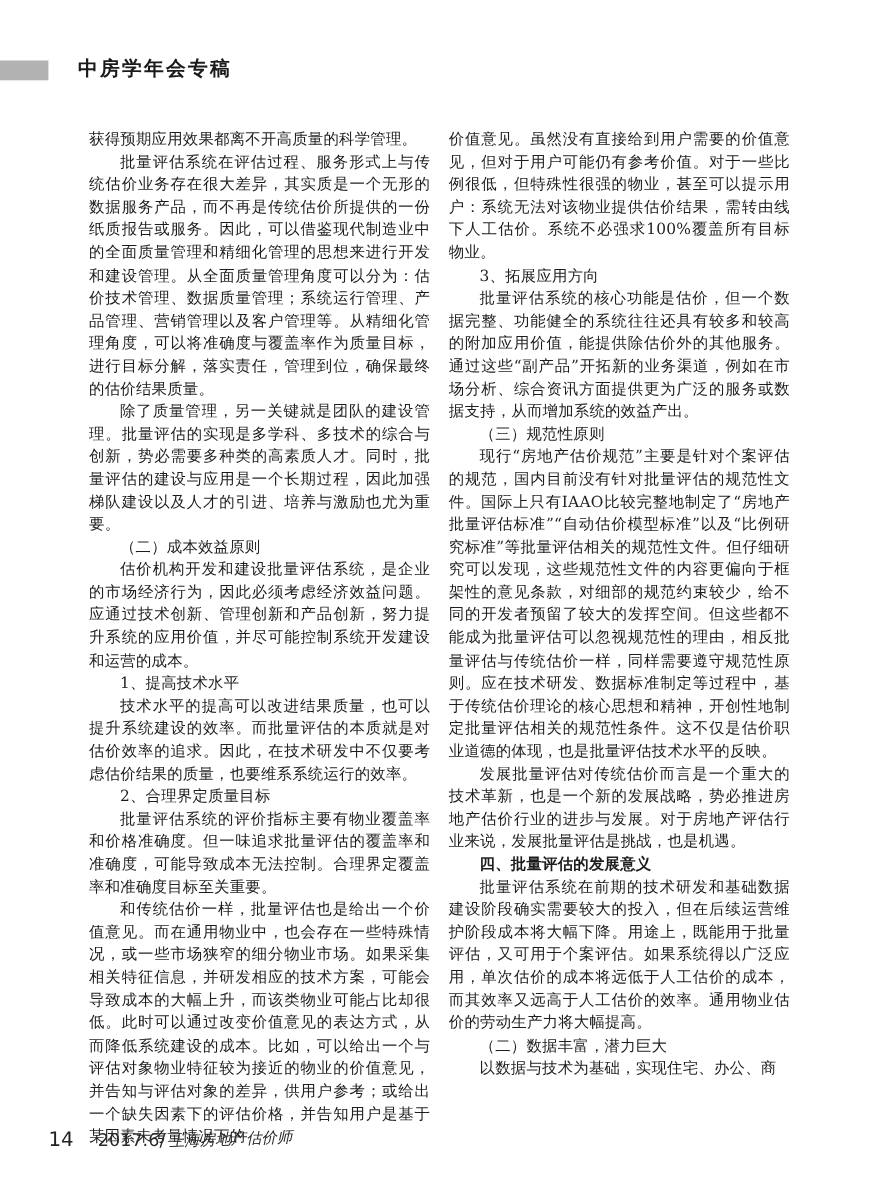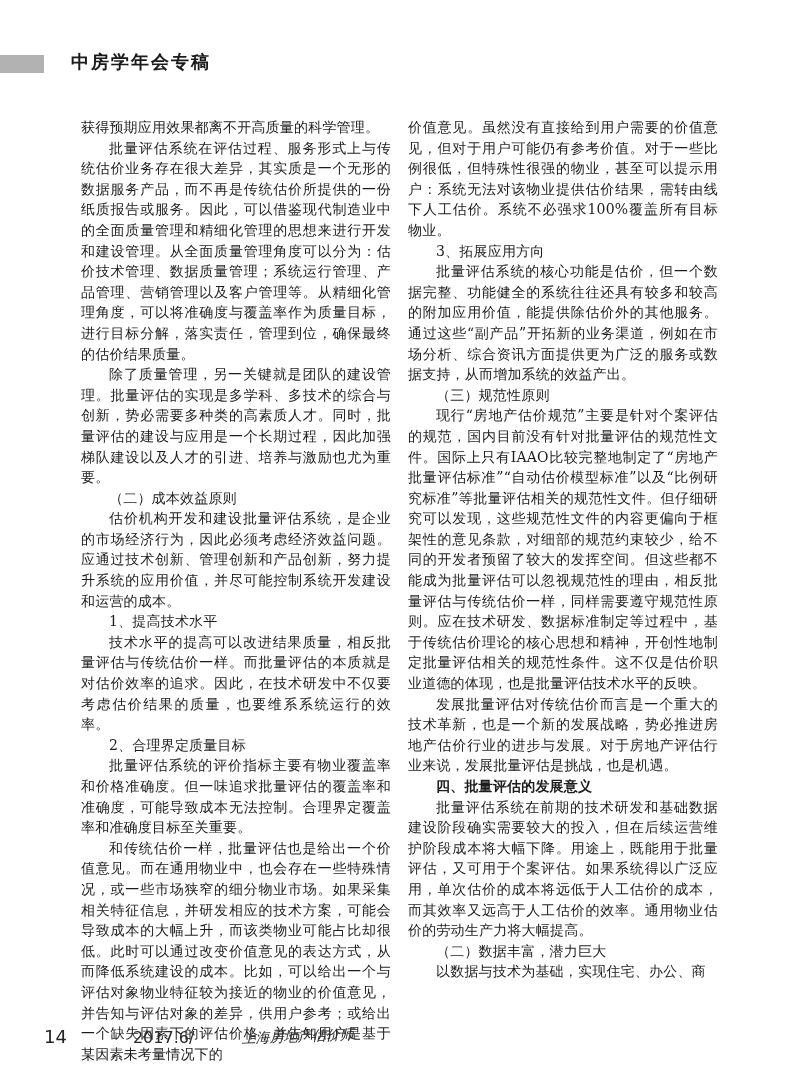--- a/index.html
+++ b/index.html
@@ -51,21 +51,20 @@
     font-family: "DejaVu Sans", sans-serif;
     font-weight: bold;
   }
   
   .footer {
     position: absolute;
     left: 44px; top: 1026px;
     display: flex;
     align-items: baseline;
     white-space: nowrap;
-    gap: 44px;
   }
   .page-number {
     font-family: "DejaVu Sans", sans-serif;
     font-size: 18px;
     font-weight: 500;
     color: #222;
   }
   .footer-issue {
     margin-left: 22px;
     font-family: "DejaVu Sans", sans-serif;
@@ -90,21 +89,21 @@
 <div class="header-title">中房学年会专稿</div>
 
 <div class="content">
   <div class="column" id="col-left">
       <p class="para">获得预期应用效果都离不开高质量的科学管理。</p>
       <p class="para indent">批量评估系统在评估过程、服务形式上与传统估价业务存在很大差异，其实质是一个无形的数据服务产品，而不再是传统估价所提供的一份纸质报告或服务。因此，可以借鉴现代制造业中的全面质量管理和精细化管理的思想来进行开发和建设管理。从全面质量管理角度可以分为：估价技术管理、数据质量管理；系统运行管理、产品管理、营销管理以及客户管理等。从精细化管理角度，可以将准确度与覆盖率作为质量目标，进行目标分解，落实责任，管理到位，确保最终的估价结果质量。</p>
       <p class="para indent">除了质量管理，另一关键就是团队的建设管理。批量评估的实现是多学科、多技术的综合与创新，势必需要多种类的高素质人才。同时，批量评估的建设与应用是一个长期过程，因此加强梯队建设以及人才的引进、培养与激励也尤为重要。</p>
       <p class="para indent">（二）成本效益原则</p>
       <p class="para indent">估价机构开发和建设批量评估系统，是企业的市场经济行为，因此必须考虑经济效益问题。应通过技术创新、管理创新和产品创新，努力提升系统的应用价值，并尽可能控制系统开发建设和运营的成本。</p>
       <p class="para indent">1、提高技术水平</p>
-      <p class="para indent">技术水平的提高可以改进结果质量，相反批量评估与传统估价一样。而批量评估的本质就是对估价效率的追求。因此，在技术研发中不仅要考虑估价结果的质量，也要维系系统运行的效率。</p>
+      <p class="para indent">技术水平的提高可以改进结果质量，也可以提升系统建设的效率。而批量评估的本质就是对估价效率的追求。因此，在技术研发中不仅要考虑估价结果的质量，也要维系系统运行的效率。</p>
       <p class="para indent">2、合理界定质量目标</p>
       <p class="para indent">批量评估系统的评价指标主要有物业覆盖率和价格准确度。但一味追求批量评估的覆盖率和准确度，可能导致成本无法控制。合理界定覆盖率和准确度目标至关重要。</p>
       <p class="para indent">和传统估价一样，批量评估也是给出一个价值意见。而在通用物业中，也会存在一些特殊情况，或一些市场狭窄的细分物业市场。如果采集相关特征信息，并研发相应的技术方案，可能会导致成本的大幅上升，而该类物业可能占比却很低。此时可以通过改变价值意见的表达方式，从而降低系统建设的成本。比如，可以给出一个与评估对象物业特征较为接近的物业的价值意见，并告知与评估对象的差异，供用户参考；或给出一个缺失因素下的评估价格，并告知用户是基于某因素未考量情况下的</p>
     </div>
   <div class="column" id="col-right">
       <p class="para">价值意见。虽然没有直接给到用户需要的价值意见，但对于用户可能仍有参考价值。对于一些比例很低，但特殊性很强的物业，甚至可以提示用户：系统无法对该物业提供估价结果，需转由线下人工估价。系统不必强求100%覆盖所有目标物业。</p>
       <p class="para indent">3、拓展应用方向</p>
       <p class="para indent">批量评估系统的核心功能是估价，但一个数据完整、功能健全的系统往往还具有较多和较高的附加应用价值，能提供除估价外的其他服务。通过这些“副产品”开拓新的业务渠道，例如在市场分析、综合资讯方面提供更为广泛的服务或数据支持，从而增加系统的效益产出。</p>
       <p class="para indent">（三）规范性原则</p>
       <p class="para indent">现行“房地产估价规范”主要是针对个案评估的规范，国内目前没有针对批量评估的规范性文件。国际上只有IAAO比较完整地制定了“房地产批量评估标准”“自动估价模型标准”以及“比例研究标准”等批量评估相关的规范性文件。但仔细研究可以发现，这些规范性文件的内容更偏向于框架性的意见条款，对细部的规范约束较少，给不同的开发者预留了较大的发挥空间。但这些都不能成为批量评估可以忽视规范性的理由，相反批量评估与传统估价一样，同样需要遵守规范性原则。应在技术研发、数据标准制定等过程中，基于传统估价理论的核心思想和精神，开创性地制定批量评估相关的规范性条件。这不仅是估价职业道德的体现，也是批量评估技术水平的反映。</p>

